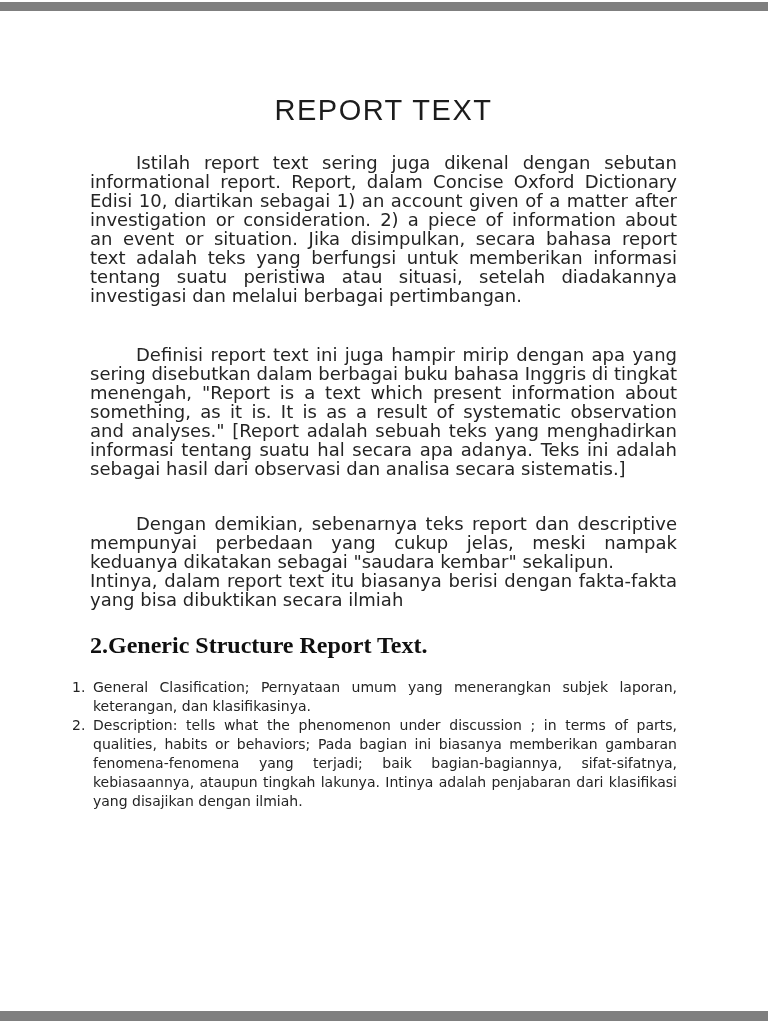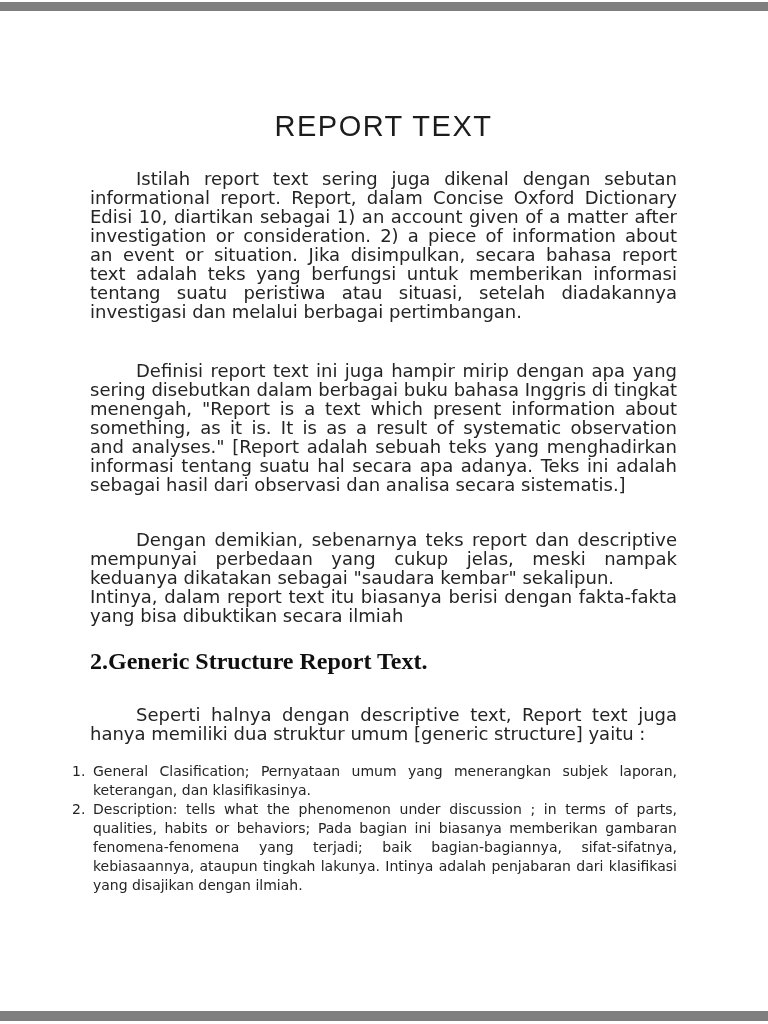--- a/index.html
+++ b/index.html
@@ -17,21 +17,21 @@
   }
   .edge-bar {
     position: absolute; left: 0; width: 768px;
     background: #7f7f7f;
   }
   .edge-bar.top { top: 2px; height: 9px; }
   .edge-bar.bottom { bottom: 3px; height: 10px; }
 
   .content {
     position: absolute;
-    left: 90px; top: 16px;
+    left: 90px; top: 0;
     width: 587px;
   }
 
   .doc-title {
     margin-top: 93px;
     text-align: center;
     font-family: "Liberation Sans", sans-serif;
     font-weight: 400;
     font-size: 29px;
     line-height: 34px;
@@ -103,21 +103,20 @@
     <div class="para indent p-1">Istilah report text sering juga dikenal dengan sebutan informational report. Report, dalam Concise Oxford Dictionary Edisi 10, diartikan sebagai 1) an account given of a matter after investigation or consideration. 2) a piece of information about an event or situation. Jika disimpulkan, secara bahasa report text adalah teks yang berfungsi untuk memberikan informasi tentang suatu peristiwa atau situasi, setelah diadakannya investigasi dan melalui berbagai pertimbangan.</div>
 
     <div class="para indent p-2">Definisi report text ini juga hampir mirip dengan apa yang sering disebutkan dalam berbagai buku bahasa Inggris di tingkat menengah, "Report is a text which present information about something, as it is. It is as a result of systematic observation and analyses." [Report adalah sebuah teks yang menghadirkan informasi tentang suatu hal secara apa adanya. Teks ini adalah sebagai hasil dari observasi dan analisa secara sistematis.]</div>
 
     <div class="para indent p-3a">Dengan demikian, sebenarnya teks report dan descriptive mempunyai perbedaan yang cukup jelas, meski nampak keduanya dikatakan sebagai "saudara kembar" sekalipun.</div>
 
     <div class="para p-3b">Intinya, dalam report text itu biasanya berisi dengan fakta-fakta yang bisa dibuktikan secara ilmiah</div>
 
     <div class="section-heading h-2">2.Generic Structure Report Text.</div>
 
-    <div class="para indent p-intro">Seperti halnya dengan descriptive text, Report text juga hanya memiliki dua struktur umum [generic structure] yaitu :</div>
 
     <ol class="struct-list">
       <li>
         <span class="li-num">1.</span>
         <div class="li-text">General Clasification; Pernyataan umum yang menerangkan subjek laporan, keterangan, dan klasifikasinya.</div>
       </li>
       <li>
         <span class="li-num">2.</span>
         <div style="flex:1 1 auto;">
           <div class="li-text">Description: tells what the phenomenon under discussion ; in terms of parts, qualities, habits or behaviors; Pada bagian ini biasanya memberikan gambaran fenomena-fenomena yang terjadi; baik bagian-bagiannya, sifat-sifatnya, kebiasaannya, ataupun tingkah lakunya. Intinya adalah penjabaran dari klasifikasi yang disajikan dengan ilmiah.</div>

